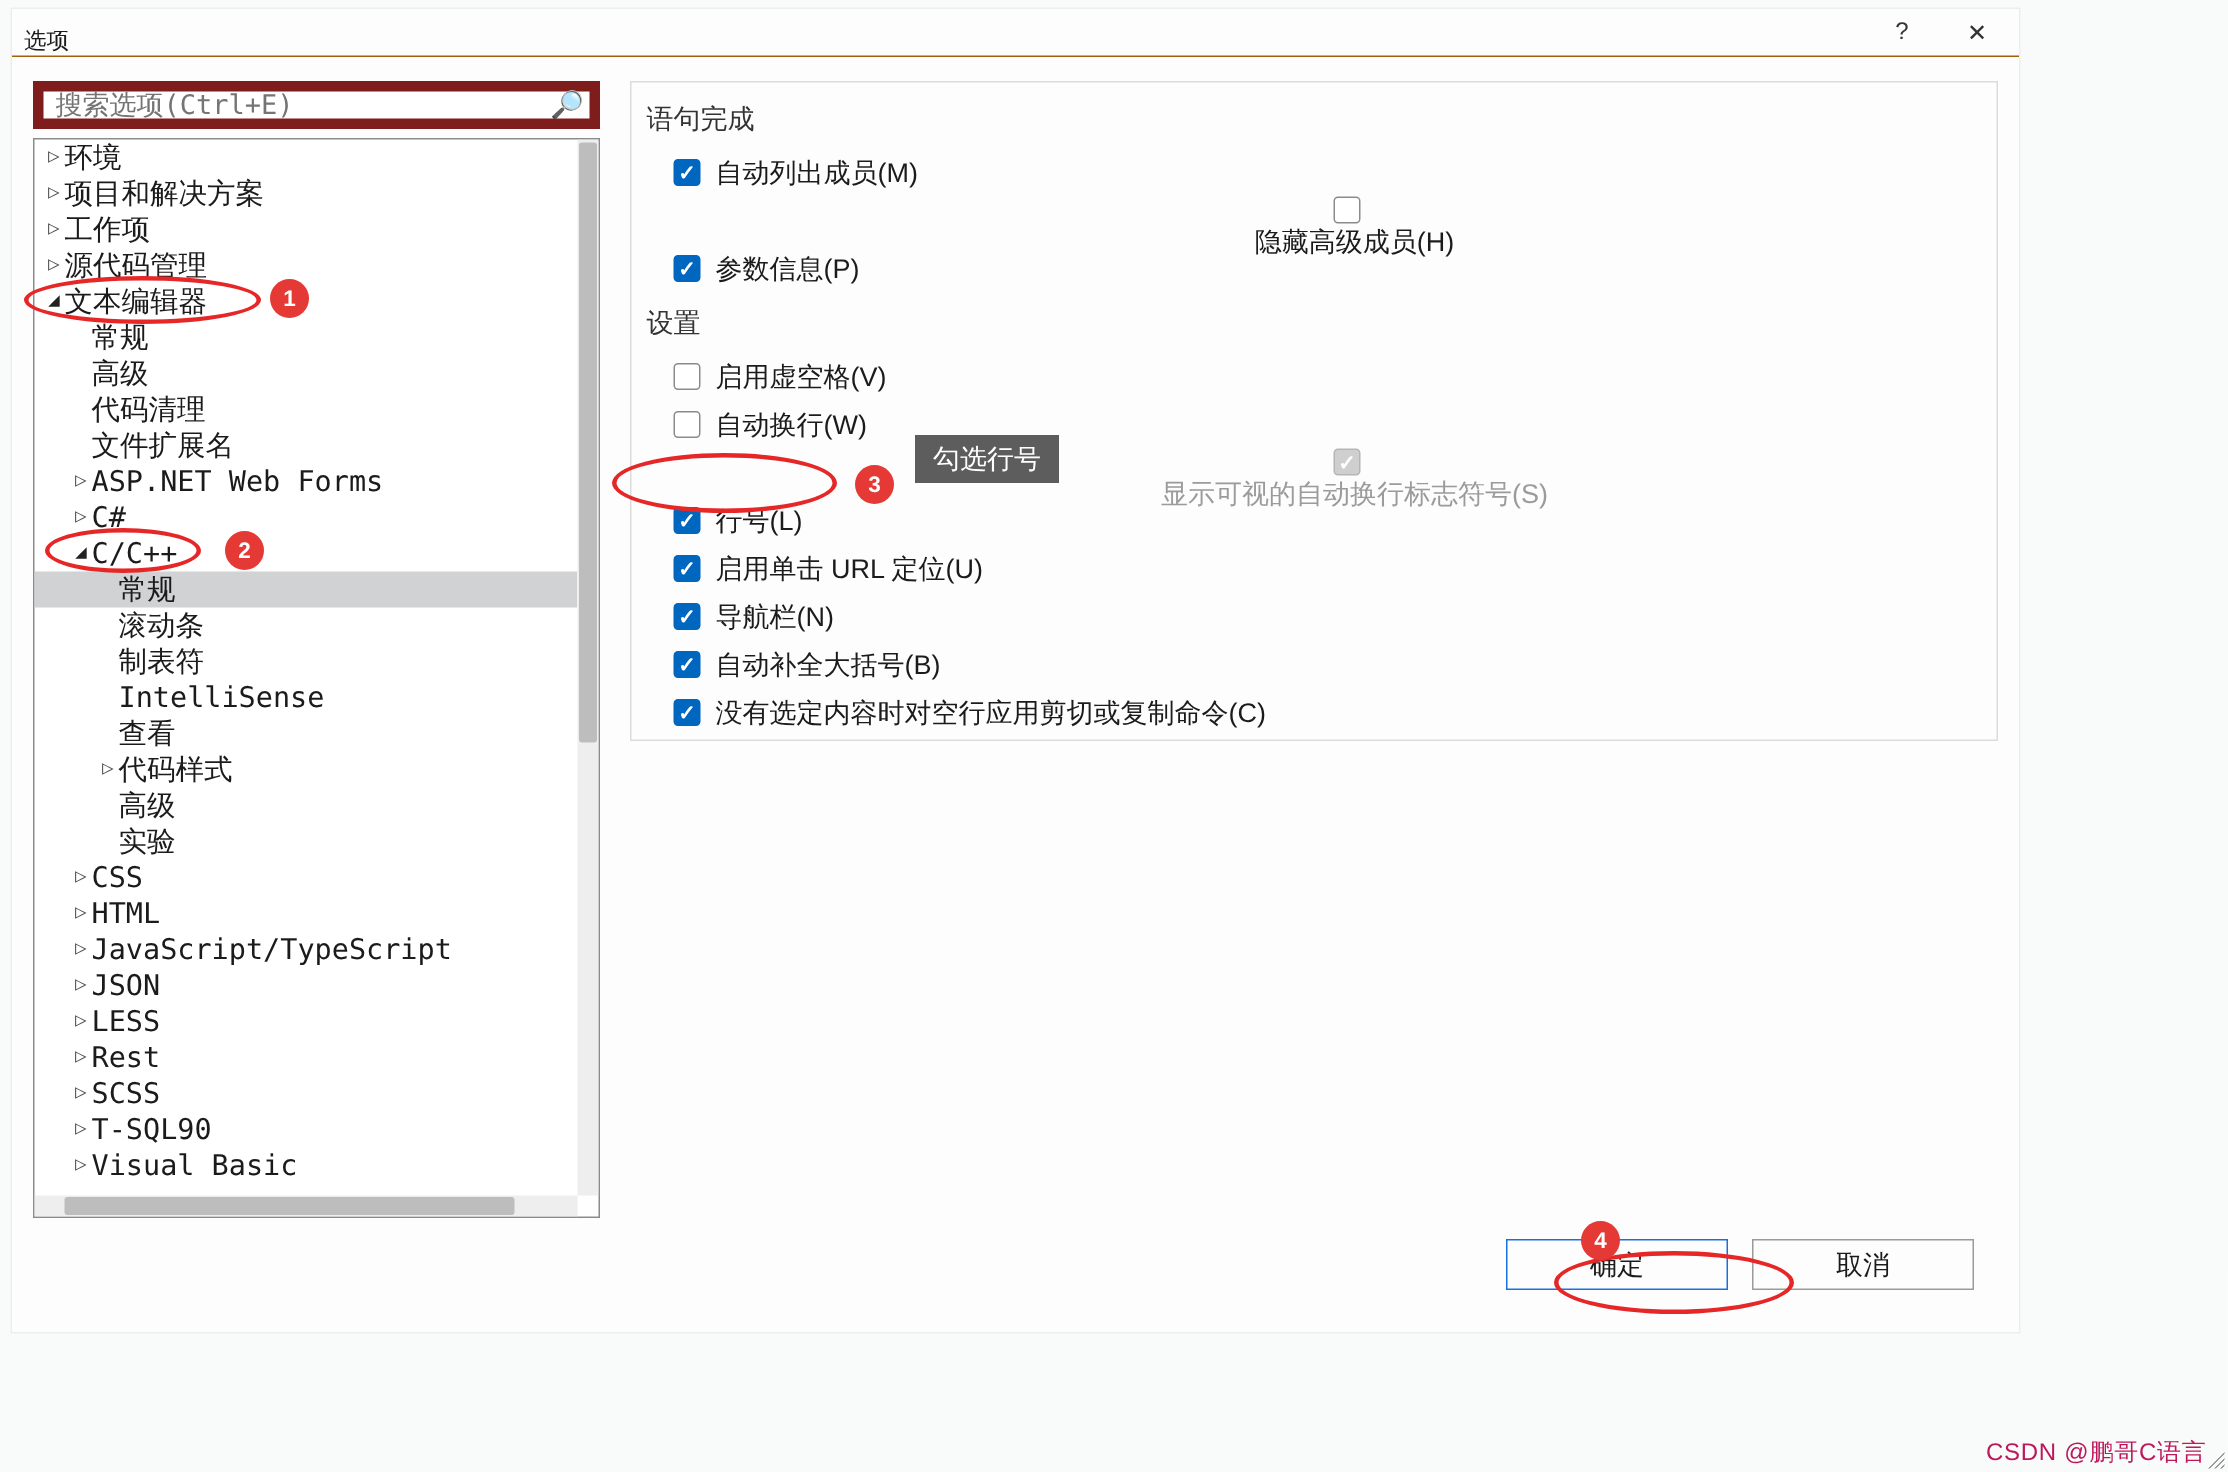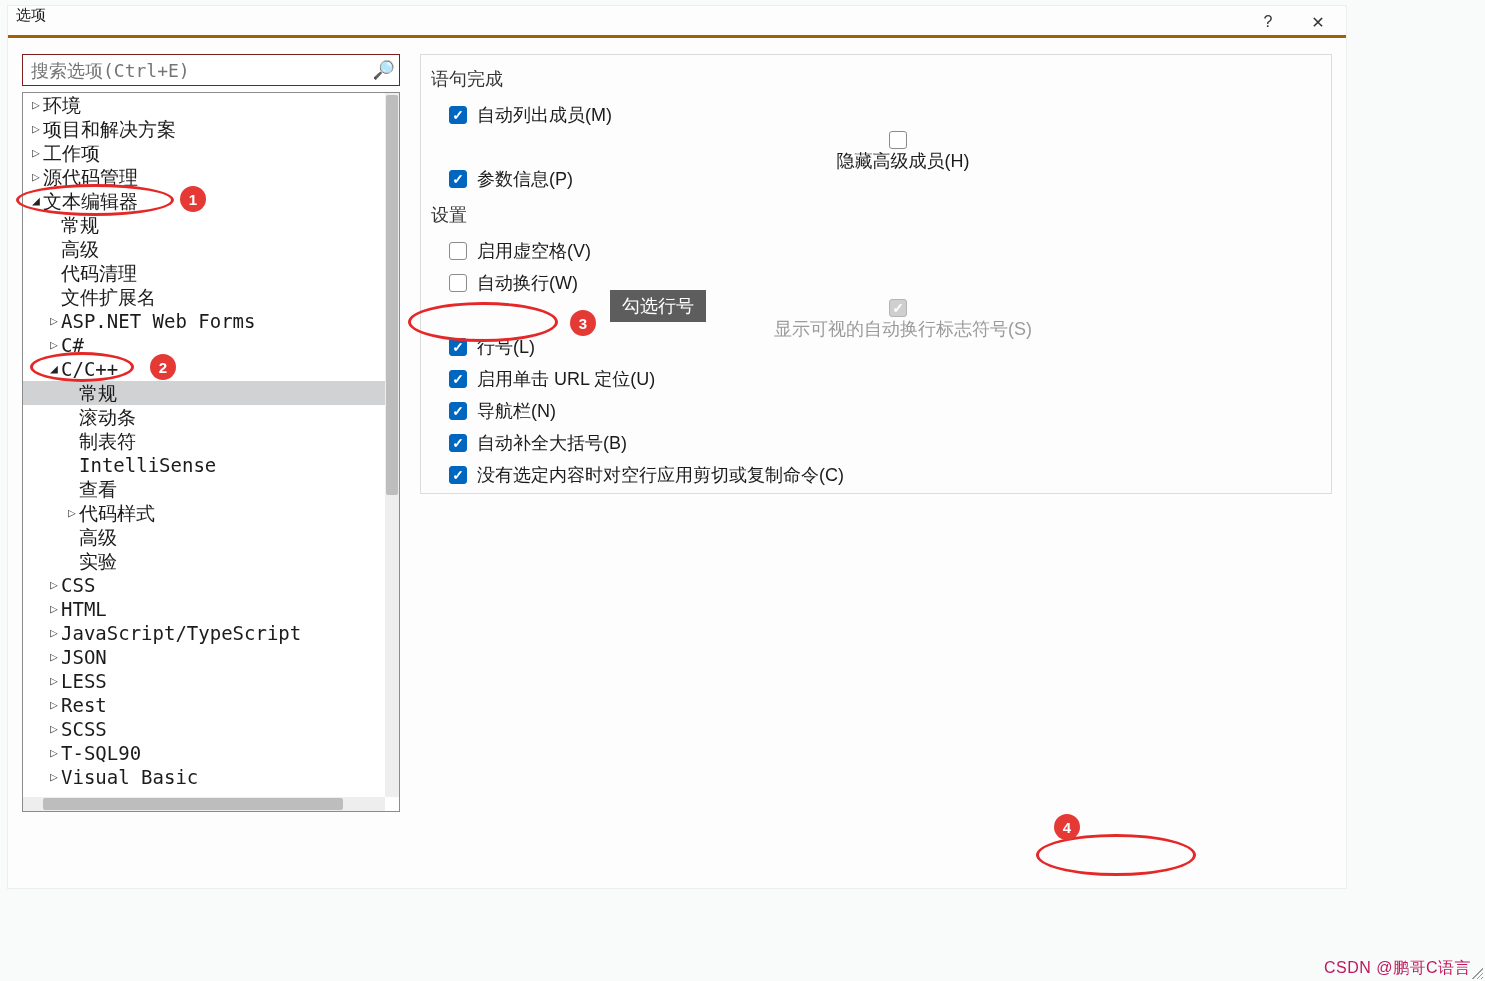--- a/index.html
+++ b/index.html
@@ -15,42 +15,42 @@
   .window {
     position: absolute;
     left: 8px; top: 6px;
     width: 1338px; height: 882px;
     background: #fdfdfe;
     box-shadow: 0 0 0 1px rgba(0,0,0,0.05);
   }
   .titlebar {
     height: 32px;
     display: flex;
-    align-items: flex-start;
+    align-items: flex-end;
     padding: 0 8px;
-    border-bottom: 3px solid #a16207;
+    border-bottom: 1px solid #a16207;
     position: relative;
   }
   .titlebar-title { font-size: 15px; }
   .titlebar-right {
     position: absolute; right: 0; top: 0; display: flex;
   }
   .titlebar-btn {
     width: 56px; height: 32px;
     display: flex; align-items: center; justify-content: center;
     font-size: 16px; color: #333;
   }
   .titlebar-btn.help { width: 44px; }
   .content {
     position: absolute;
     left: 14px; top: 48px; right: 14px; bottom: 14px;
   }
   .searchbox {
     width: 378px; height: 32px;
-    border: 1px solid #7f1d1d;
+    border: 7px solid #7f1d1d;
     display: flex; align-items: center;
     padding: 0 4px 0 8px;
     background: #fff;
   }
   .searchbox input {
     flex: 1; border: 0; outline: 0;
     font-family: "SimSun", monospace;
     font-size: 18px; color: #6f6f6f;
     background: transparent;
   }
@@ -368,20 +368,28 @@
       <div class="opt">
         <span class="cb on">✓</span>
         <span>自动补全大括号(B)</span>
       </div>
       <div class="opt">
         <span class="cb on">✓</span>
         <span>没有选定内容时对空行应用剪切或复制命令(C)</span>
       </div>
     </div>
 
+    <div class="footer">
+      <div class="btn primary">
+        <span>确定</span>
+      </div>
+      <div class="btn">
+        <span>取消</span>
+      </div>
+    </div>
 
   </div>
 </div>
 
 <div class="circle-annot" style="left:16px; top:184px; width:158px; height:32px;"></div>
 <div class="num-badge" style="left:180px; top:186px;">1</div>
 
 <div class="circle-annot" style="left:30px; top:352px; width:104px; height:30px;"></div>
 <div class="num-badge" style="left:150px; top:354px;">2</div>
 

